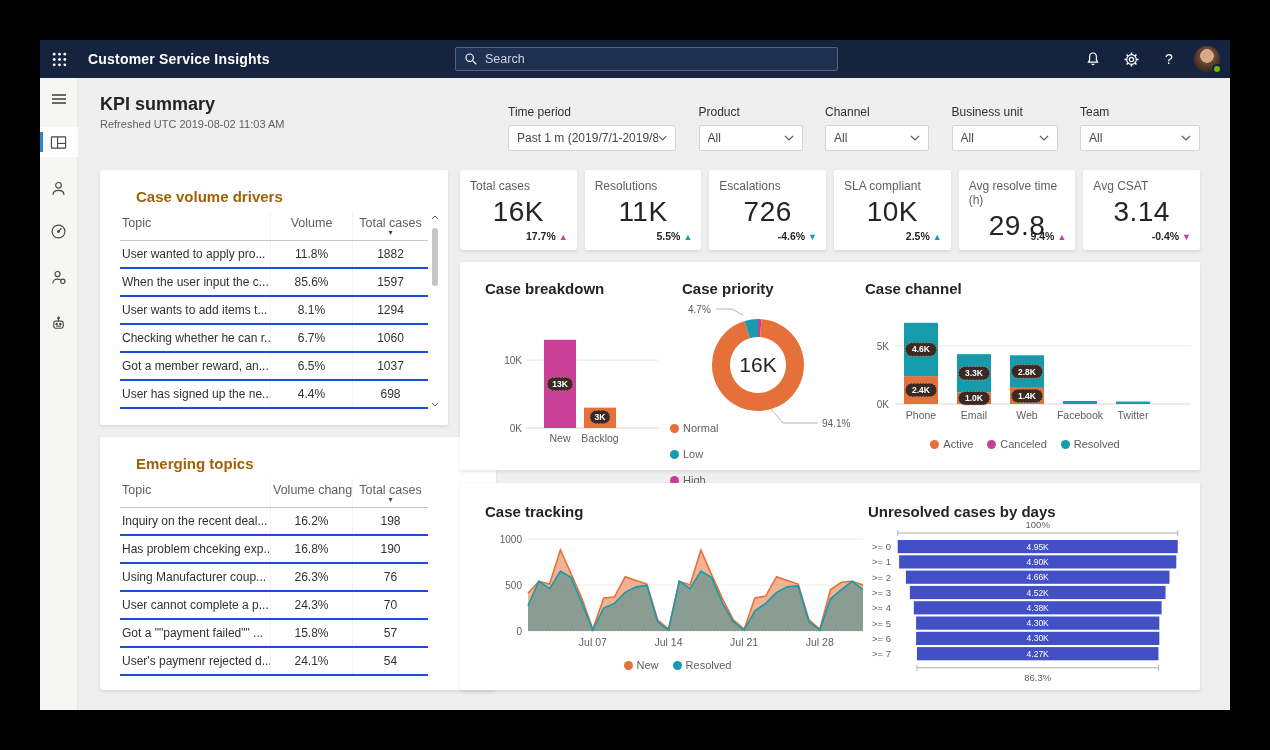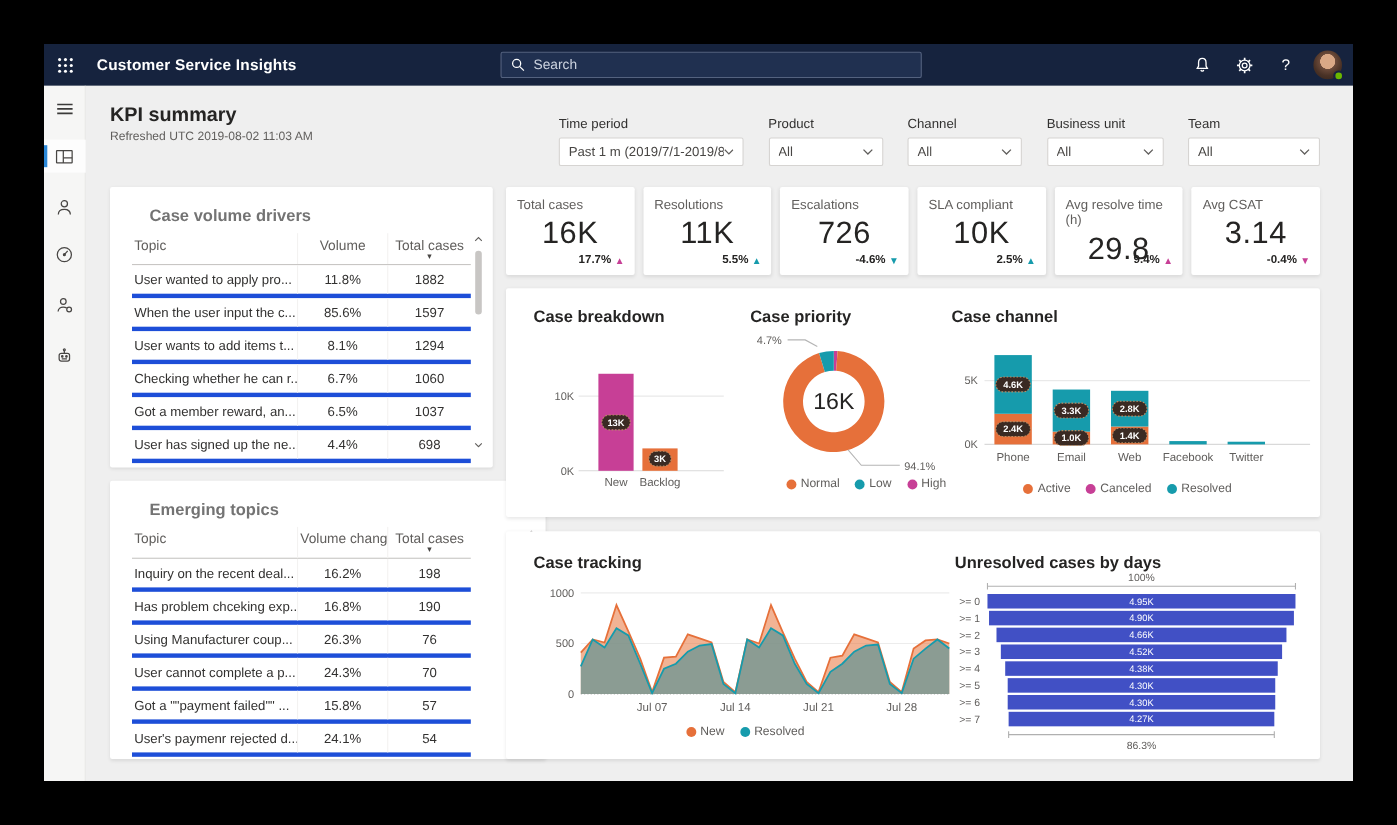--- a/index.html
+++ b/index.html
@@ -48,23 +48,23 @@
 
   
   .kpi-row { position:absolute; left:382px; top:92px; width:740px; height:80px; display:flex; gap:8px; }
   .kpi { flex:1; background:#fff; border-radius:2px; box-shadow:0 1.2px 3.6px rgba(0,0,0,.09); position:relative; padding:9px 10px; }
   .kpi .klabel { font-size:12px; color:#605E5C; }
   .kpi .kvalue { text-align:center; font-size:28px; font-weight:300; color:#252423; margin-top:3px; letter-spacing:.5px; }
   .kpi .kdelta { position:absolute; right:9px; bottom:8px; font-size:10.5px; font-weight:bold; color:#252423; display:flex; align-items:flex-end; gap:3px; }
   .kpi .tri { font-size:9px; }
 
   
-  .tbl-title { position:absolute; left:36px; top:18px; font-size:15px; font-weight:bold; color:#737373; }
+  .tbl-title { position:absolute; left:36px; top:18px; font-size:15px; font-weight:bold; color:#a16207; }
   .tbl { position:absolute; left:20px; top:42px; width:308px; }
-  .trow { display:grid; grid-template-columns:150px 82px 76px; border-bottom:4px solid #1d4ed8; }
+  .trow { display:grid; grid-template-columns:150px 82px 76px; border-bottom:2px solid #1d4ed8; }
   .trow.head { border-bottom:1px solid #c8c6c4; }
   .tcell { padding:6px 2px; font-size:12px; color:#323130; white-space:nowrap; overflow:hidden; border-left:1px solid #f3f2f1; }
   .tcell:first-child { border-left:none; }
   .trow.head .tcell { color:#605E5C; font-size:12.5px; padding-top:4px; padding-bottom:2px; }
   .tc-c { text-align:center; }
   .sortmark { display:block; font-size:8px; color:#484644; line-height:5px; padding-bottom:3px; }
   .scrollstrip { position:absolute; right:8px; top:42px; bottom:16px; width:10px; }
   .scrollstrip .thumb { position:absolute; left:2px; top:16px; width:6px; height:58px; background:#c8c6c4; border-radius:3px; }
   .chev { position:absolute; left:0; width:10px; height:10px; display:flex; align-items:center; justify-content:center; }
 
@@ -416,21 +416,21 @@
         <svg id="svg-priority" style="position:absolute; left:210px; top:34px;" width="235" height="140">
             <path d="M88 23 A46 46 0 0 1 91.4650330542849 23.13069058801176 L90.10915055478212 41.07955079270281 A28 28 0 0 0 88 41 Z" fill="#C73F96"></path>
             <path d="M91.4650330542849 23.13069058801176 A46 46 0 1 1 74.61233632589948 24.991245628293804 L79.85098732880837 42.21206255635275 A28 28 0 1 0 90.10915055478212 41.07955079270281 Z" fill="#E6703A"></path>
             <path d="M74.61233632589948 24.991245628293804 A46 46 0 0 1 87.99999999999999 23 L88 41 A28 28 0 0 0 79.85098732880837 42.21206255635275 Z" fill="#169BAC"></path>
             <text x="88" y="76" font-size="21" fill="#252423" text-anchor="middle">16K</text>
             <polyline points="46,13 62,13 73,19" fill="none" stroke="#b5b5b5" stroke-width="1"></polyline>
             <text x="18" y="17" font-size="10" fill="#605E5C" text-anchor="start">4.7%</text>
             <polyline points="101,113 113,127 148,127" fill="none" stroke="#b5b5b5" stroke-width="1"></polyline>
             <text x="152" y="131" font-size="10" fill="#605E5C" text-anchor="start">94.1%</text>
           </svg>
-        <div class="legend" id="lg-priority" style="left:210px; top:172px; width:235px;">
+        <div class="legend" id="lg-priority" style="left:210px; top:160px; width:235px;flex-direction:column;">
             <div class="litem">
               <span class="ldot" style="background: rgb(230, 112, 58);"></span>
               <span>Normal</span>
             </div>
             <div class="litem">
               <span class="ldot" style="background: rgb(22, 155, 172);"></span>
               <span>Low</span>
             </div>
             <div class="litem">
               <span class="ldot" style="background: rgb(199, 63, 150);"></span>

